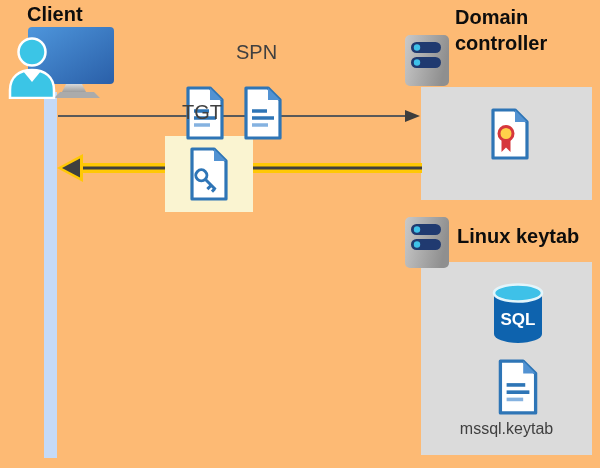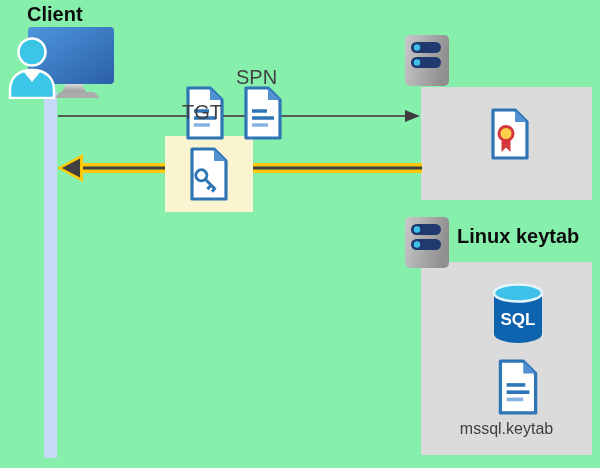--- a/index.html
+++ b/index.html
@@ -1,28 +1,28 @@
 <!DOCTYPE html>
 <html><head>
 <meta charset="utf-8">
 <style>
   html,body{margin:0;padding:0;background:#ffffff;}
   #diagram{
-    position:relative;width:600px;height:468px;background:#86efac;
+    position:relative;width:600px;height:468px;background:#fdba74;
     font-family:"Liberation Sans",sans-serif;overflow:hidden;
   }
   .abs{position:absolute;}
   
   .title{font-weight:700;color:#0d0d0d;font-size:20px;line-height:24px;}
   .client-lbl{left:27px;top:2px;}
   .dc-lbl{left:455px;top:4px;width:120px;line-height:26px;}
   .linux-lbl{left:457px;top:224px;white-space:nowrap;}
   .msg{font-size:20px;color:#404040;line-height:22px;}
   .tgt-lbl{left:182px;top:53px;margin-top:48px;}
-  .spn-lbl{left:236px;top:66px;text-align:center;}
+  .spn-lbl{left:236px;top:41px;text-align:center;}
   .keytab-lbl{left:421px;top:420px;width:171px;text-align:center;
               font-size:16px;color:#3f3f3f;}
   
   .client-bar{left:44px;top:92px;width:13px;height:366px;background:#c5daf7;z-index:1;}
   .dc-box{left:421px;top:87px;width:171px;height:113px;background:#dbdbdb;z-index:1;}
   .linux-box{left:421px;top:262px;width:171px;height:193px;background:#dbdbdb;z-index:1;}
   .hl-box{left:165px;top:136px;width:88px;height:76px;background:#faf4d1;z-index:3;}
   
   .client-icon{left:6px;top:27px;z-index:2;}
   .req-arrow{left:57px;top:108px;z-index:2;}
@@ -118,20 +118,21 @@
         <stop offset="0" stop-color="#c9c9c9"></stop>
           <stop offset="1" stop-color="#8f8f8f"></stop>
       </linearGradient>
     </defs>
     <rect x="1" y="1" width="44" height="51" rx="5" fill="url(#gSrv1)"></rect>
     <rect x="7" y="8" width="30" height="11" rx="5.5" fill="#203a70"></rect>
     <circle cx="13" cy="13.5" r="3.2" fill="#3fc1e9"></circle>
     <rect x="7" y="23" width="30" height="11" rx="5.5" fill="#203a70"></rect>
     <circle cx="13" cy="28.5" r="3.2" fill="#3fc1e9"></circle>
   </svg>
+  <div class="abs title dc-lbl lblz">Domain controller</div>
 
   <svg class="abs cert-icon" width="42" height="54" viewBox="0 0 42 54">
     <path d="M4 3 H26 L38 15 V51 H4 Z" fill="#ffffff" stroke="#2e75b6" stroke-width="3.2" stroke-linejoin="round"></path>
     <path d="M26 3 L38 15 L26 15 Z" fill="#5292d2"></path>
     <path d="M12.5 31 V45 L17 40.5 L21.5 45 V31 Z" fill="#d6373c"></path>
     <circle cx="17" cy="26.5" r="7" fill="#ffd04a" stroke="#d6373c" stroke-width="3"></circle>
   </svg>
 
   <svg class="abs linux-server" width="46" height="53" viewBox="0 0 46 53">
     <defs>

